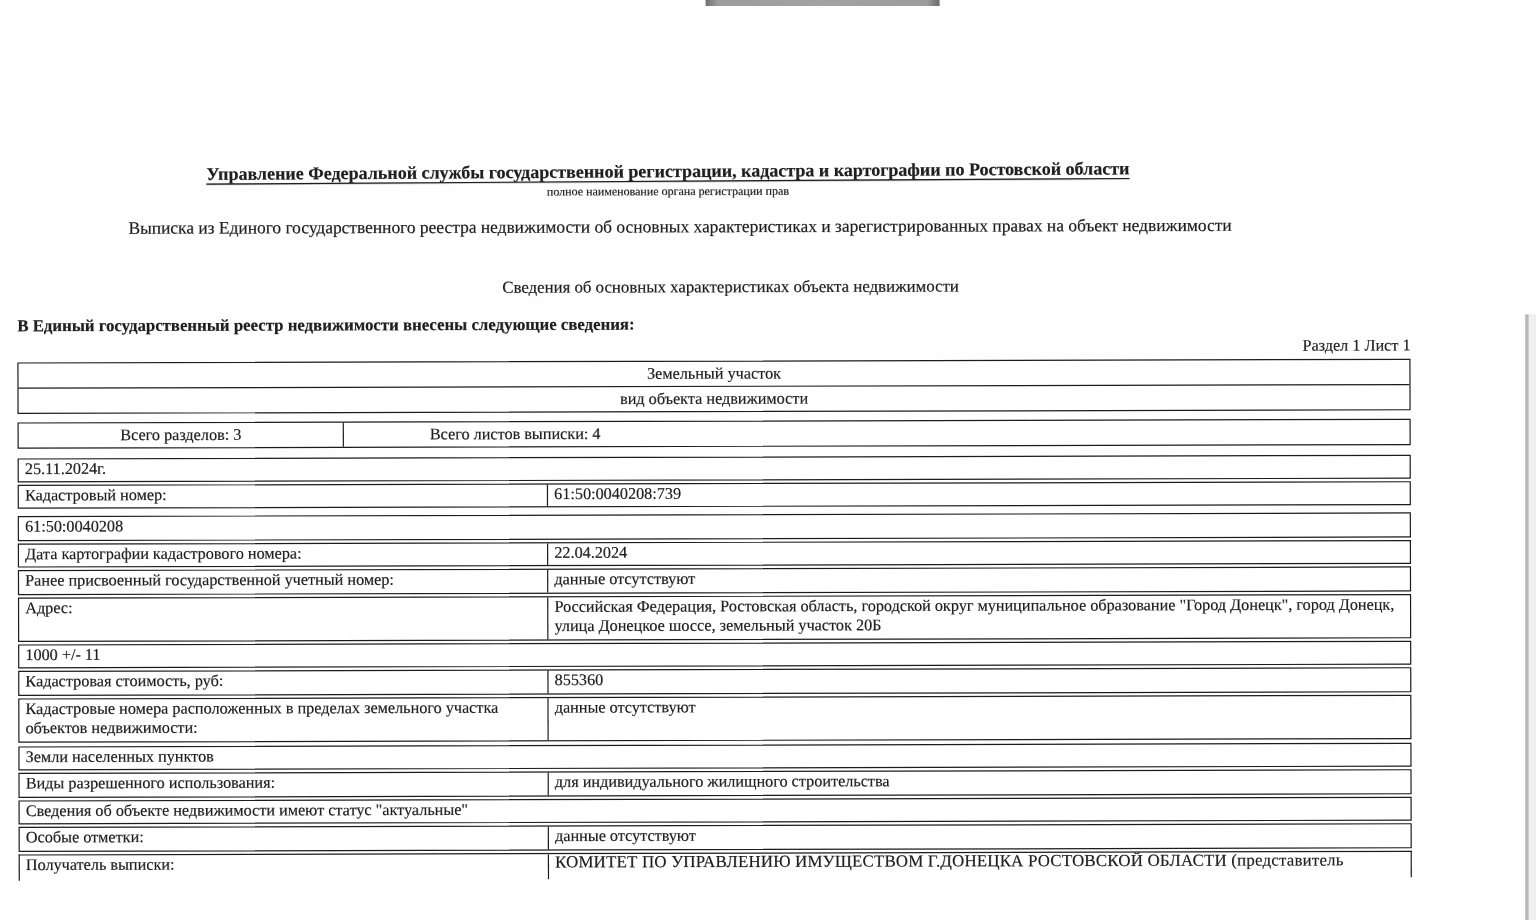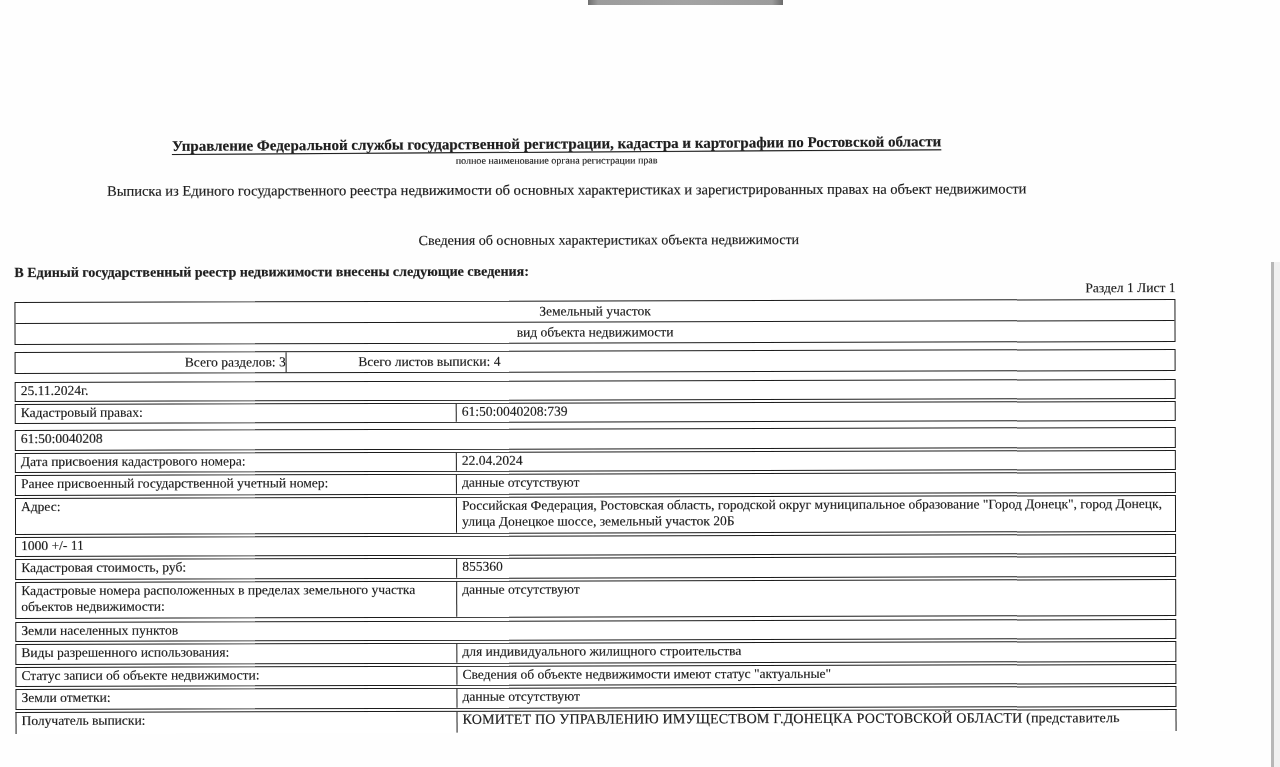--- a/index.html
+++ b/index.html
@@ -35,21 +35,21 @@
   .sheet-ref{font-size:13.5px;text-align:right;margin-top:2px;line-height:15px;}
 
   .bx{border:1.6px solid #1c1c1c;background:#fff;font-size:13.5px;}
   .box-a{margin-top:4px;}
   .box-a .ln{text-align:center;padding:1px 0 2px;line-height:17px;}
   .box-a .ln + .ln{border-top:1.6px solid #1c1c1c;}
 
   .box-b{margin-top:7px;display:flex;text-align:center;}
   .box-b .cell{padding:1px 0 2px;line-height:17px;box-sizing:border-box;}
   .box-b .cell + .cell{border-left:1.6px solid #1c1c1c;}
-  .box-b .c1{width:24.2%;} .box-b .c2{width:27.8%;} .box-b .c3{width:23.3%;text-align:right;} .box-b .c4{width:24.7%;}
+  .box-b .c1{width:24.2%;} .box-b .c2{width:27.8%;} .box-b .c3{width:23.3%;} .box-b .c4{width:24.7%;}
   .grp-c{margin-top:8px;}
   .grp-d{margin-top:6px;}
   .grp-e{margin-top:3px;}
   .row{display:flex;border:1.6px solid #1c1c1c;background:#fff;font-size:13.5px;line-height:16.5px;}
   .row + .row{margin-top:2px;}
   .row .label{flex:0 0 441px;width:441px;box-sizing:border-box;border-right:1.6px solid #1c1c1c;padding:0 5px 2px 5px;}
   .row .value{flex:1;padding:0 5px 2px 5px;}
   .row.single .cellfull{padding:0 5px 1px 5px;}
   .row.cut{border-bottom:none;height:21px;overflow:hidden;}
   .row.cut .value{font-size:14px;letter-spacing:0.2px;}
@@ -87,31 +87,31 @@
     <div class="bx box-b">
       <div class="cell c3">Всего разделов: 3</div>
       <div class="cell c4">Всего листов выписки: 4</div>
     </div>
 
     <div class="grp-c">
       <div class="row single">
         <div class="cellfull">25.11.2024г.</div>
       </div>
       <div class="row">
-        <div class="label">Кадастровый правах:</div>
+        <div class="label">Кадастровый номер:</div>
         <div class="value">61:50:0040208:739</div>
       </div>
     </div>
 
     <div class="grp-d">
       <div class="row">
         <div class="value">61:50:0040208</div>
       </div>
       <div class="row">
-        <div class="label">Дата присвоения кадастрового номера:</div>
+        <div class="label">Дата картографии кадастрового номера:</div>
         <div class="value">22.04.2024</div>
       </div>
       <div class="row">
         <div class="label">Ранее присвоенный государственной учетный номер:</div>
         <div class="value">данные отсутствуют</div>
       </div>
       <div class="row">
         <div class="label">Адрес:</div>
         <div class="value">Российская Федерация, Ростовская область, городской округ муниципальное образование "Город Донецк", город Донецк, улица Донецкое шоссе, земельный участок 20Б</div>
       </div>
@@ -130,25 +130,24 @@
 
     <div class="grp-e">
       <div class="row">
         <div class="value">Земли населенных пунктов</div>
       </div>
       <div class="row">
         <div class="label">Виды разрешенного использования:</div>
         <div class="value">для индивидуального жилищного строительства</div>
       </div>
       <div class="row">
-        <div class="label">Статус записи об объекте недвижимости:</div>
         <div class="value">Сведения об объекте недвижимости имеют статус "актуальные"</div>
       </div>
       <div class="row">
-        <div class="label">Земли отметки:</div>
+        <div class="label">Особые отметки:</div>
         <div class="value">данные отсутствуют</div>
       </div>
       <div class="row cut">
         <div class="label">Получатель выписки:</div>
         <div class="value">КОМИТЕТ ПО УПРАВЛЕНИЮ ИМУЩЕСТВОМ Г.ДОНЕЦКА РОСТОВСКОЙ ОБЛАСТИ (представитель</div>
       </div>
     </div>
 
   </div>
 </div>

